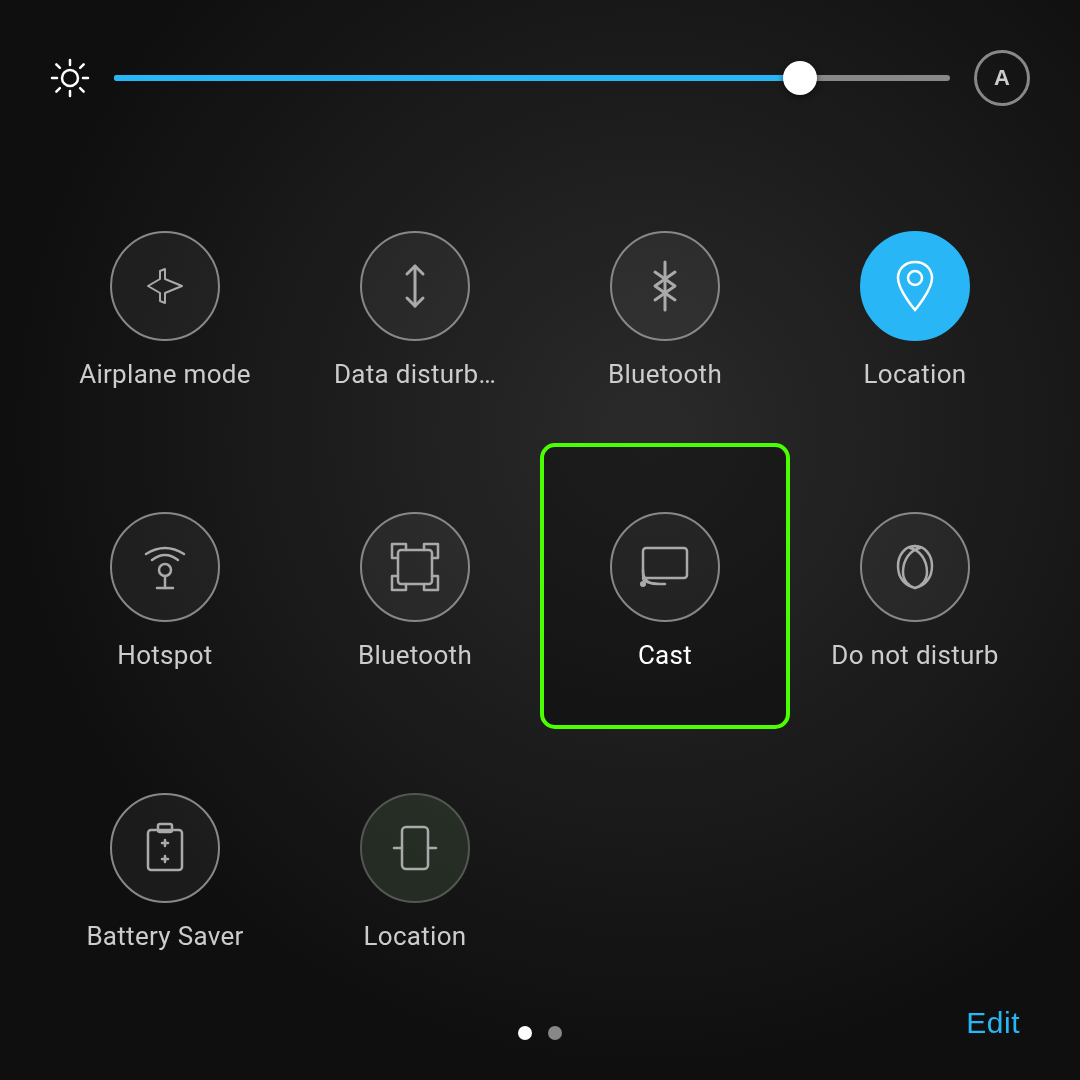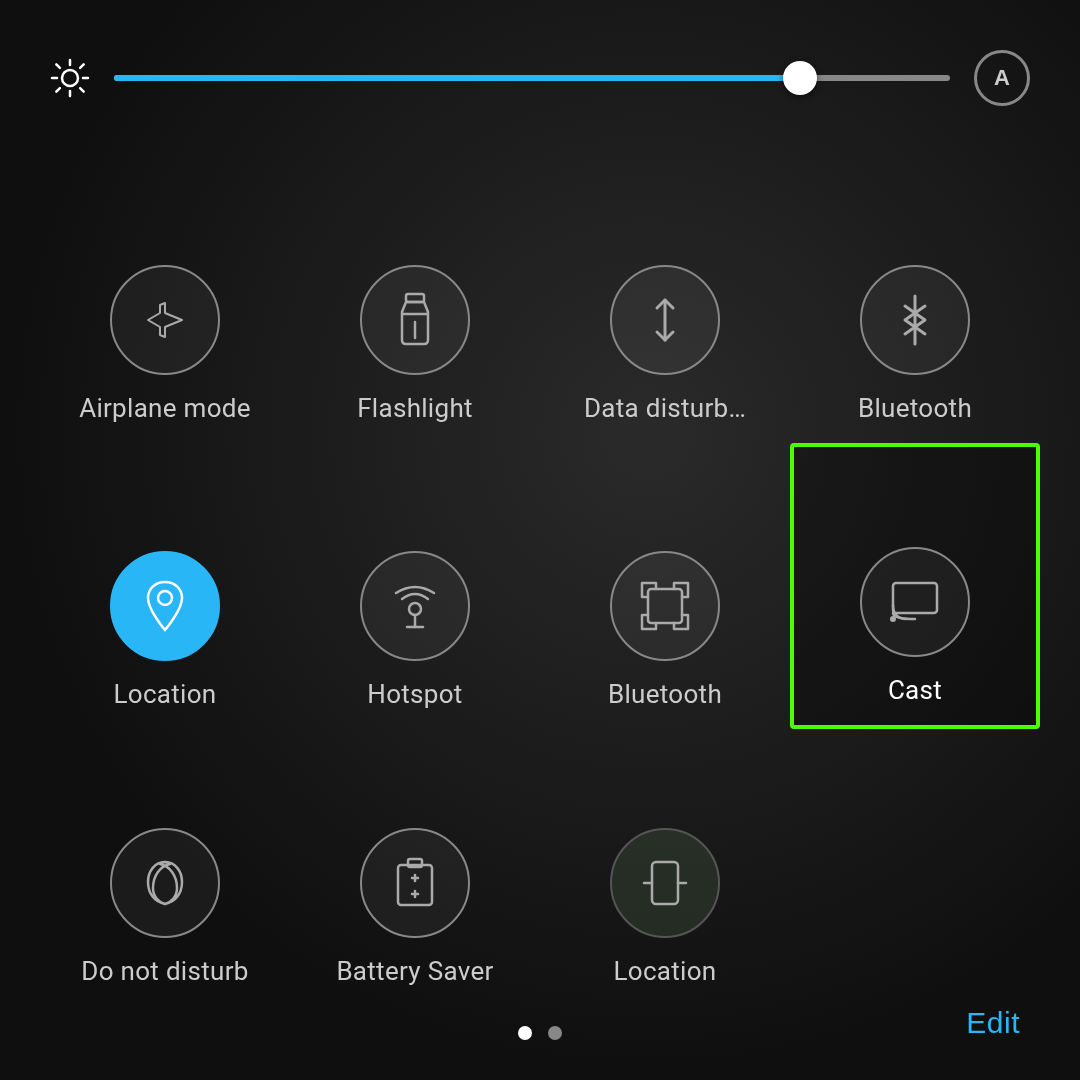--- a/index.html
+++ b/index.html
@@ -99,30 +99,30 @@
       display: grid;
       grid-template-columns: repeat(4, 1fr);
       gap: 0 0;
       flex: 1;
     }
 
     .tile {
       display: flex;
       flex-direction: column;
       align-items: center;
-      justify-content: flex-end;
+      justify-content: center;
       padding: 30px 10px 20px 10px;
       cursor: pointer;
       position: relative;
       gap: 18px;
     }
 
     .tile.cast-selected {
       border: 4px solid #4cff00;
-      border-radius: 4px;
+      border-radius: 15px;
       background: rgba(0,0,0,0.3);
     }
 
     .tile-circle {
       width: 110px;
       height: 110px;
       border-radius: 50%;
       border: 2.5px solid #888;
       background: rgba(255,255,255,0.05);
       display: flex;
@@ -244,33 +244,20 @@
         <span class="tile-icon">
           <svg width="50" height="50" viewBox="0 0 50 50" fill="none">
             <path d="M8 25 L20 18 L20 10 L25 8 L25 18 L42 25 L25 32 L25 42 L20 40 L20 32 Z" stroke="#aaa" stroke-width="2" fill="none" stroke-linejoin="round"></path>
           </svg>
         </span>
       </div>
       <span class="tile-label">Airplane mode</span>
     </div>
 
 
-    <div class="tile">
-      <div class="tile-circle">
-        <span class="tile-icon">
-          <svg width="46" height="56" viewBox="0 0 46 56" fill="none">
-            <rect x="14" y="2" width="18" height="8" rx="2" stroke="#aaa" stroke-width="2.5" fill="none"></rect>
-            <path d="M14 10 L10 20 L10 48 Q10 52 14 52 L32 52 Q36 52 36 48 L36 20 L32 10 Z" stroke="#aaa" stroke-width="2.5" fill="none" stroke-linejoin="round"></path>
-            <line x1="10" y1="22" x2="36" y2="22" stroke="#aaa" stroke-width="2.5"></line>
-            <line x1="23" y1="30" x2="23" y2="46" stroke="#aaa" stroke-width="2.5" stroke-linecap="round"></line>
-          </svg>
-        </span>
-      </div>
-      <span class="tile-label">Flashlight</span>
-    </div>
 
     <div class="tile">
       <div class="tile-circle">
         <span class="tile-icon">
           <svg width="50" height="50" viewBox="0 0 50 50" fill="none">
             <line x1="25" y1="5" x2="25" y2="45" stroke="#aaa" stroke-width="3" stroke-linecap="round"></line>
             <path d="M17 13 L25 5 L33 13" stroke="#aaa" stroke-width="3" fill="none" stroke-linejoin="round" stroke-linecap="round"></path>
             <path d="M17 37 L25 45 L33 37" stroke="#aaa" stroke-width="3" fill="none" stroke-linejoin="round" stroke-linecap="round"></path>
           </svg>
         </span>

